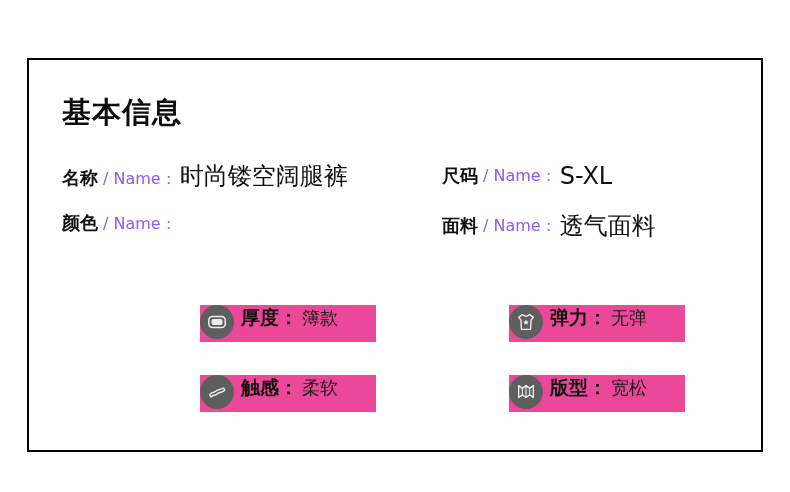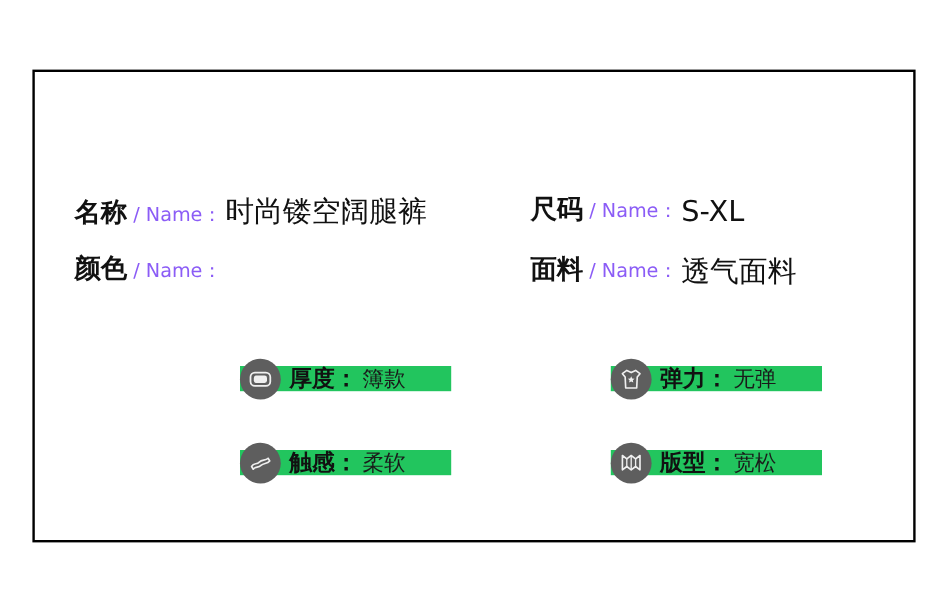--- a/index.html
+++ b/index.html
@@ -63,21 +63,21 @@
     position: absolute;
     top: 0;
     display: flex;
     align-items: baseline;
     white-space: nowrap;
   }
   .spec-cell.col-left  { left: 0px; }
   .spec-cell.col-right { left: 380px; align-items: center; }
 
   .spec-label {
-    font-size: 22px;
+    font-size: 18px;
     font-weight: bold;
     color: #111111;
     line-height: 1.1;
   }
   .spec-sep {
     font-size: 16px;
     font-weight: normal;
     color: #8b5cf6;
     line-height: 1.1;
     padding: 0 1px 0 5px;
@@ -98,24 +98,23 @@
     width: 540px;
   }
   .badge-row {
     position: relative;
     height: 70px;
   }
   .badge {
     position: absolute;
     top: 0;
     display: flex;
-    align-items: center;
-    height: 21px;
+    height: 37px;
     width: 176px;
-    background: #22c55e;
+    background: #ec4899;
     box-sizing: border-box;
   }
   .badge.col-left  { left: 0px; }
   .badge.col-right { left: 290px; margin-left: 19px; }
 
   .badge-icon {
     flex: 0 0 auto;
     width: 34px;
     height: 34px;
     margin-left: 0px;
@@ -150,20 +149,21 @@
     color: #1a1a1a;
     padding-left: 4px;
   }
 </style>
 </head>
 <body>
 
 <div class="canvas">
   <div class="info-card">
 
+    <div class="section-title">基本信息</div>
 
     <div class="spec-grid">
 
       <div class="spec-row">
 
         <div class="spec-cell col-left">
           <span class="spec-label">名称</span>
           <span class="spec-sep">/ Name：</span>
           <span class="spec-value">时尚镂空阔腿裤</span>
         </div>

